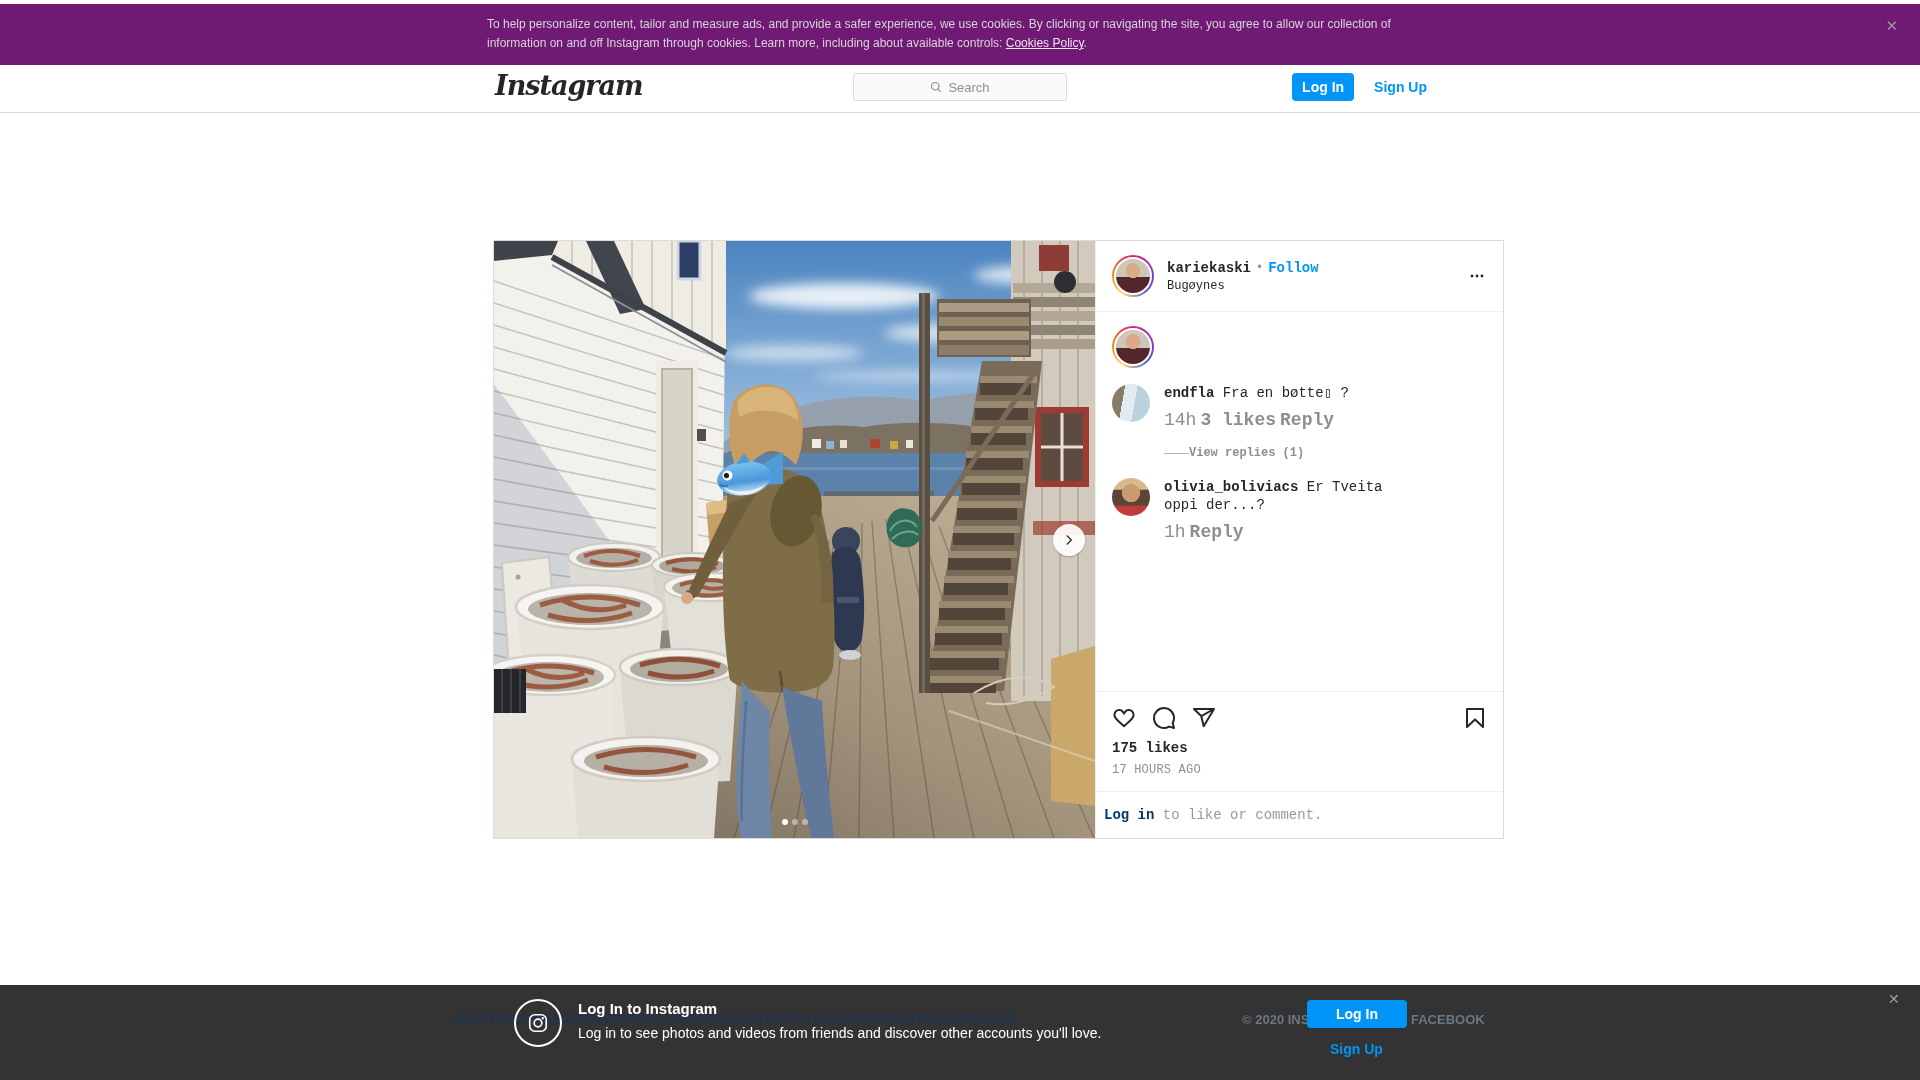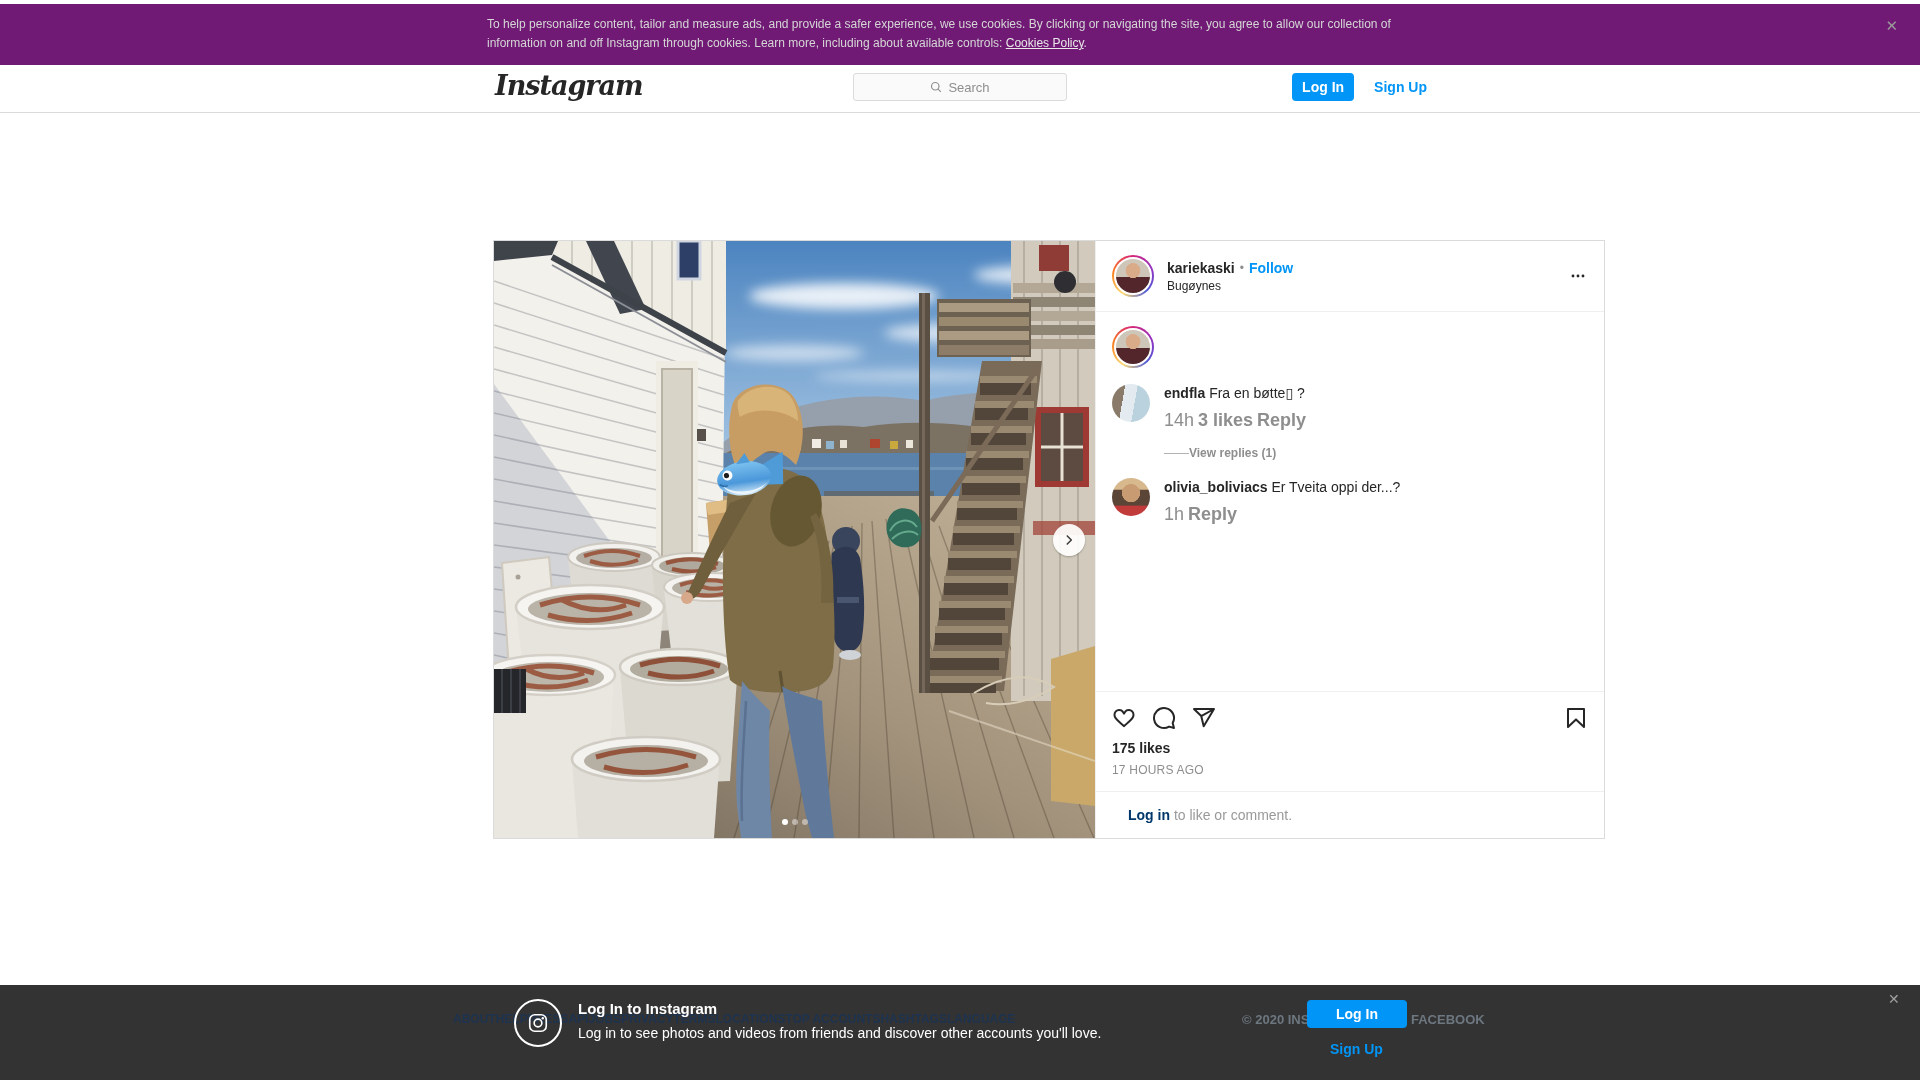--- a/index.html
+++ b/index.html
@@ -15,21 +15,21 @@
   
   .site-header { position:absolute; top:61px; left:0; width:1920px; height:52px; background:#fff; border-bottom:1px solid #dbdbdb; z-index:40; }
   .header-inner { position:relative; width:934px; height:100%; margin:0 auto; }
   .logo { position:absolute; left:2px; top:9px; font-family:"DejaVu Serif",serif; font-style:italic; font-weight:700; font-size:27px; letter-spacing:-1px; color:#262626; cursor:pointer; }
   .search-box { position:absolute; left:50%; transform:translateX(-50%); top:12px; width:214px; height:28px; background:#fafafa; border:1px solid #dbdbdb; border-radius:3px; display:flex; align-items:center; justify-content:center; gap:6px; color:#8e8e8e; font-size:13px; cursor:text; }
   .header-right { position:absolute; right:0; top:12px; display:flex; align-items:center; gap:20px; }
   .btn-blue { background:#0095f6; color:#fff; font-weight:700; font-size:14px; border:none; border-radius:4px; padding:0 10px; height:28px; line-height:28px; cursor:pointer; }
   .link-blue { color:#0095f6; font-weight:700; font-size:14px; cursor:pointer; text-decoration:none; }
 
   
-  .post-card { position:absolute; left:493px; top:240px; width:1112px; height:599px; background:#fff; border:1px solid #dbdbdb; display:flex; }
+  .post-card { position:absolute; left:493px; top:240px; width:1011px; height:599px; background:#fff; border:1px solid #dbdbdb; display:flex;font-family:Liberation Mono, monospace; }
   .photo-wrap { position:relative; width:601px; height:597px; background:#9db3c8; overflow:hidden; flex:none; }
   .photo-wrap svg.scene { display:block; width:601px; height:597px; }
   .carousel-next { position:absolute; right:10px; top:50%; transform:translateY(-50%); width:32px; height:32px; border-radius:50%; background:rgba(255,255,255,0.92); display:flex; align-items:center; justify-content:center; cursor:pointer; box-shadow:0 1px 2px rgba(0,0,0,.25); }
   .carousel-dots { position:absolute; left:50%; transform:translateX(-50%); bottom:13px; display:flex; gap:4px; }
   .dot { width:6px; height:6px; border-radius:50%; background:rgba(255,255,255,0.45); cursor:pointer; }
   .dot.active { background:#fff; }
 
   .panel { flex:1; min-width:0; display:flex; flex-direction:column; border-left:1px solid #efefef; background:#fff; }
   .post-head { display:flex; align-items:center; padding:14px 16px; border-bottom:1px solid #efefef; }
   .ring { width:42px; height:42px; border-radius:50%; padding:2px; background:conic-gradient(from 210deg,#feda75,#fa7e1e,#d62976,#962fbf,#4f5bd5,#feda75); flex:none; cursor:pointer; }
@@ -55,21 +55,21 @@
   .c-meta .strong { font-weight:700; cursor:pointer; }
   .view-replies { display:flex; align-items:center; margin:17px 0 18px 52px; color:#8e8e8e; font-size:12px; font-weight:700; cursor:pointer; }
   .vr-line { width:25px; height:1px; background:#b3b3b3; }
 
   .actions { border-top:1px solid #efefef; padding:6px 16px 14px; }
   .icons-row { display:flex; align-items:center; height:40px; gap:16px; }
   .icons-row .icon { cursor:pointer; display:flex; }
   .bookmark { margin-left:auto; }
   .likes { font-size:14px; font-weight:700; margin-top:2px; }
   .posted { font-size:12px; color:#8e8e8e; letter-spacing:.2px; margin-top:7px; }
-  .login-prompt { border-top:1px solid #efefef; padding:15px 32px; font-size:14px; color:#999; }
+  .login-prompt { border-top:1px solid #efefef; padding:15px 8px; font-size:14px; color:#999; }
   .login-prompt .lp-link { color:#00376b; font-weight:600; cursor:pointer; }
 
   
   .footer { position:absolute; left:0; top:985px; width:1920px; height:95px; background:#333333; z-index:30; }
   .foot-links { position:absolute; left:453px; top:27px; display:flex; font-size:12px; font-weight:700; color:#1d3350; }
   .foot-links span { cursor:pointer; white-space:nowrap; }
   .copyright { position:absolute; left:1242px; top:27px; font-size:13px; font-weight:700; color:#6d7780; }
   .ig-badge { position:absolute; left:514px; top:999px; width:48px; height:48px; border:2px solid #fff; border-radius:50%; display:flex; align-items:center; justify-content:center; z-index:31; }
   .fb-title { position:absolute; left:578px; top:1000px; font-size:15px; font-weight:700; color:#fff; z-index:31; }
   .fb-sub { position:absolute; left:578px; top:1025px; font-size:14px; color:#fff; z-index:31; }

